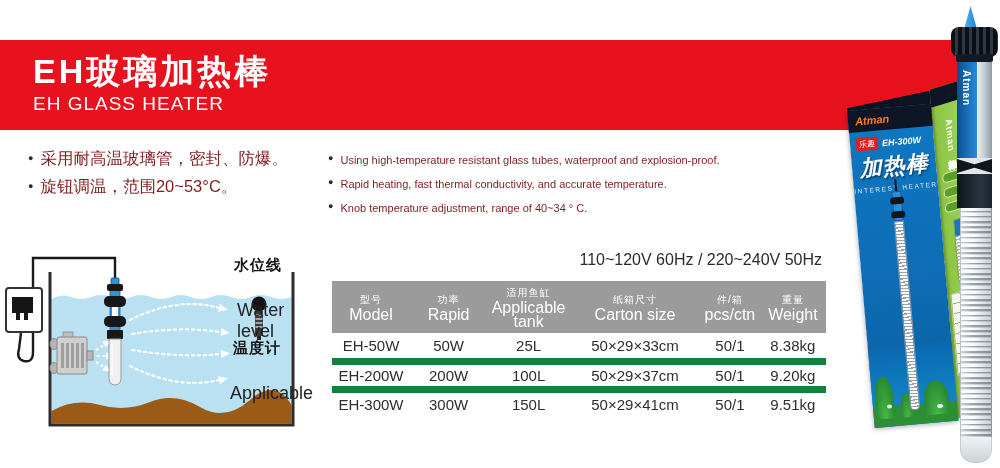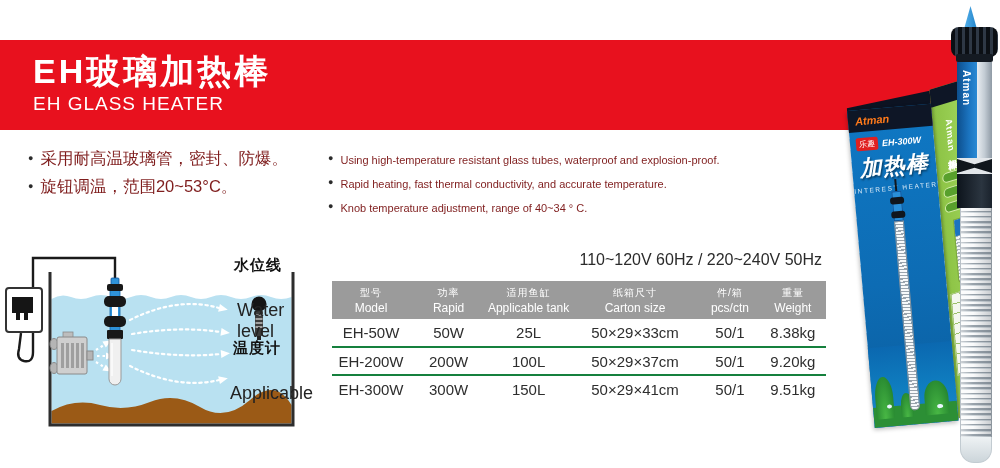--- a/index.html
+++ b/index.html
@@ -25,23 +25,23 @@
   .water-cn { left:234px; top:16px; }
   .water-en { left:237px; top:36px; }
   .thermo-cn { left:233px; top:99px; }
   .thermo-en { left:230px; top:119px; }
 
   
   .voltage { position:absolute; left:332px; top:251px; width:490px; text-align:right; font-size:16px; color:#2b2b2b; z-index:1; }
   table.spec { position:absolute; left:332px; top:281px; width:494px; border-collapse:collapse; z-index:1; }
   table.spec thead th { background:#9b9b9b; color:#fff; font-weight:normal; padding:3px 0 4px; }
   .th-cn { font-size:10px; letter-spacing:1px; line-height:17px; }
-  .th-en { font-size:12px; line-height:14px; }
+  .th-en { font-size:16px; line-height:14px; }
   table.spec tbody td { height:28px; font-size:15px; color:#2e2e2e; text-align:center; }
-  table.spec tbody tr:not(:last-child) td { border-bottom:2px solid #15803d; }
+  table.spec tbody tr:not(:last-child) td { border-bottom:7px solid #15803d; }
 
   
   .product { position:absolute; left:840px; top:0; width:160px; height:468px; z-index:3; }
   .box-wrap { position:absolute; left:6px; top:96px; width:118px; height:340px; transform:rotate(-5deg); transform-origin:50% 0; }
   .box-lid { position:absolute; left:0; top:2px; width:84px; height:16px; background:#0c1322; transform:skewY(-7deg); }
   .box-front { position:absolute; left:0; top:10px; width:84px; height:318px; background:linear-gradient(178deg,#0f78c4 0%,#0d6cb4 55%,#0a5d9e 100%); box-shadow:-1px 2px 4px rgba(0,0,0,.25); }
   .box-top { height:22px; background:#0e1626; display:flex; align-items:center; padding-left:7px; }
   .box-brand { color:#ff7a1a; font-style:italic; font-weight:bold; font-size:11px; }
   .box-model-row { margin:6px 0 0 6px; display:flex; align-items:center; }
   .box-badge { background:#e02020; color:#fff; font-size:8px; padding:1px 3px; border-radius:2px; }

